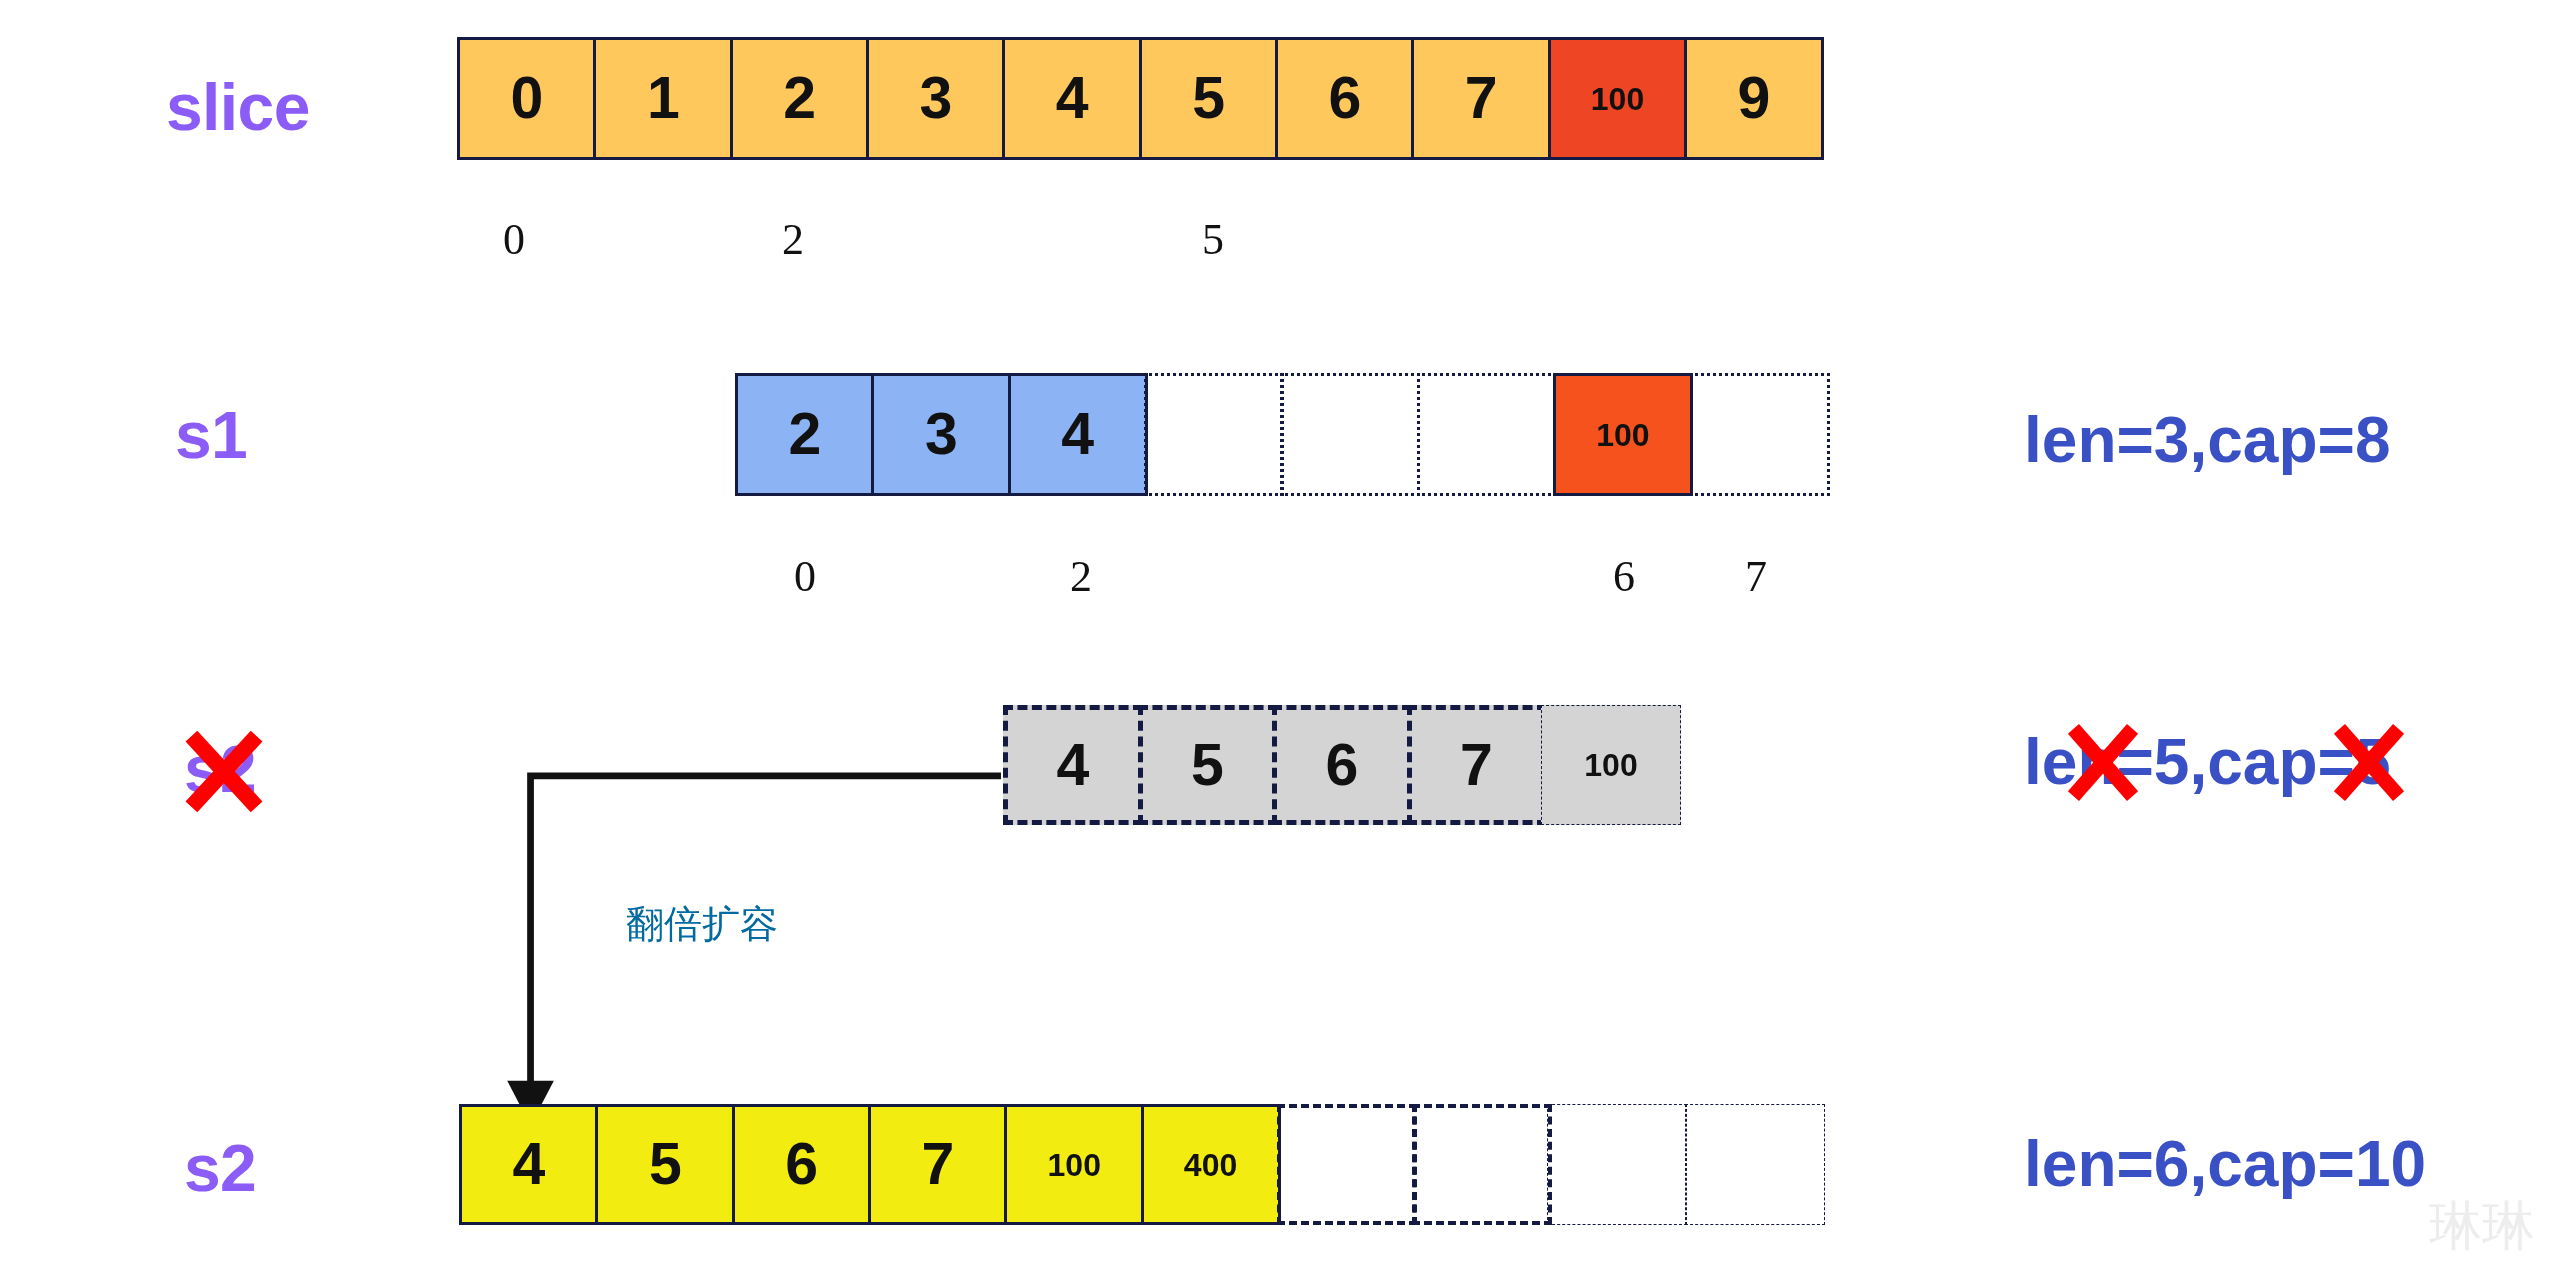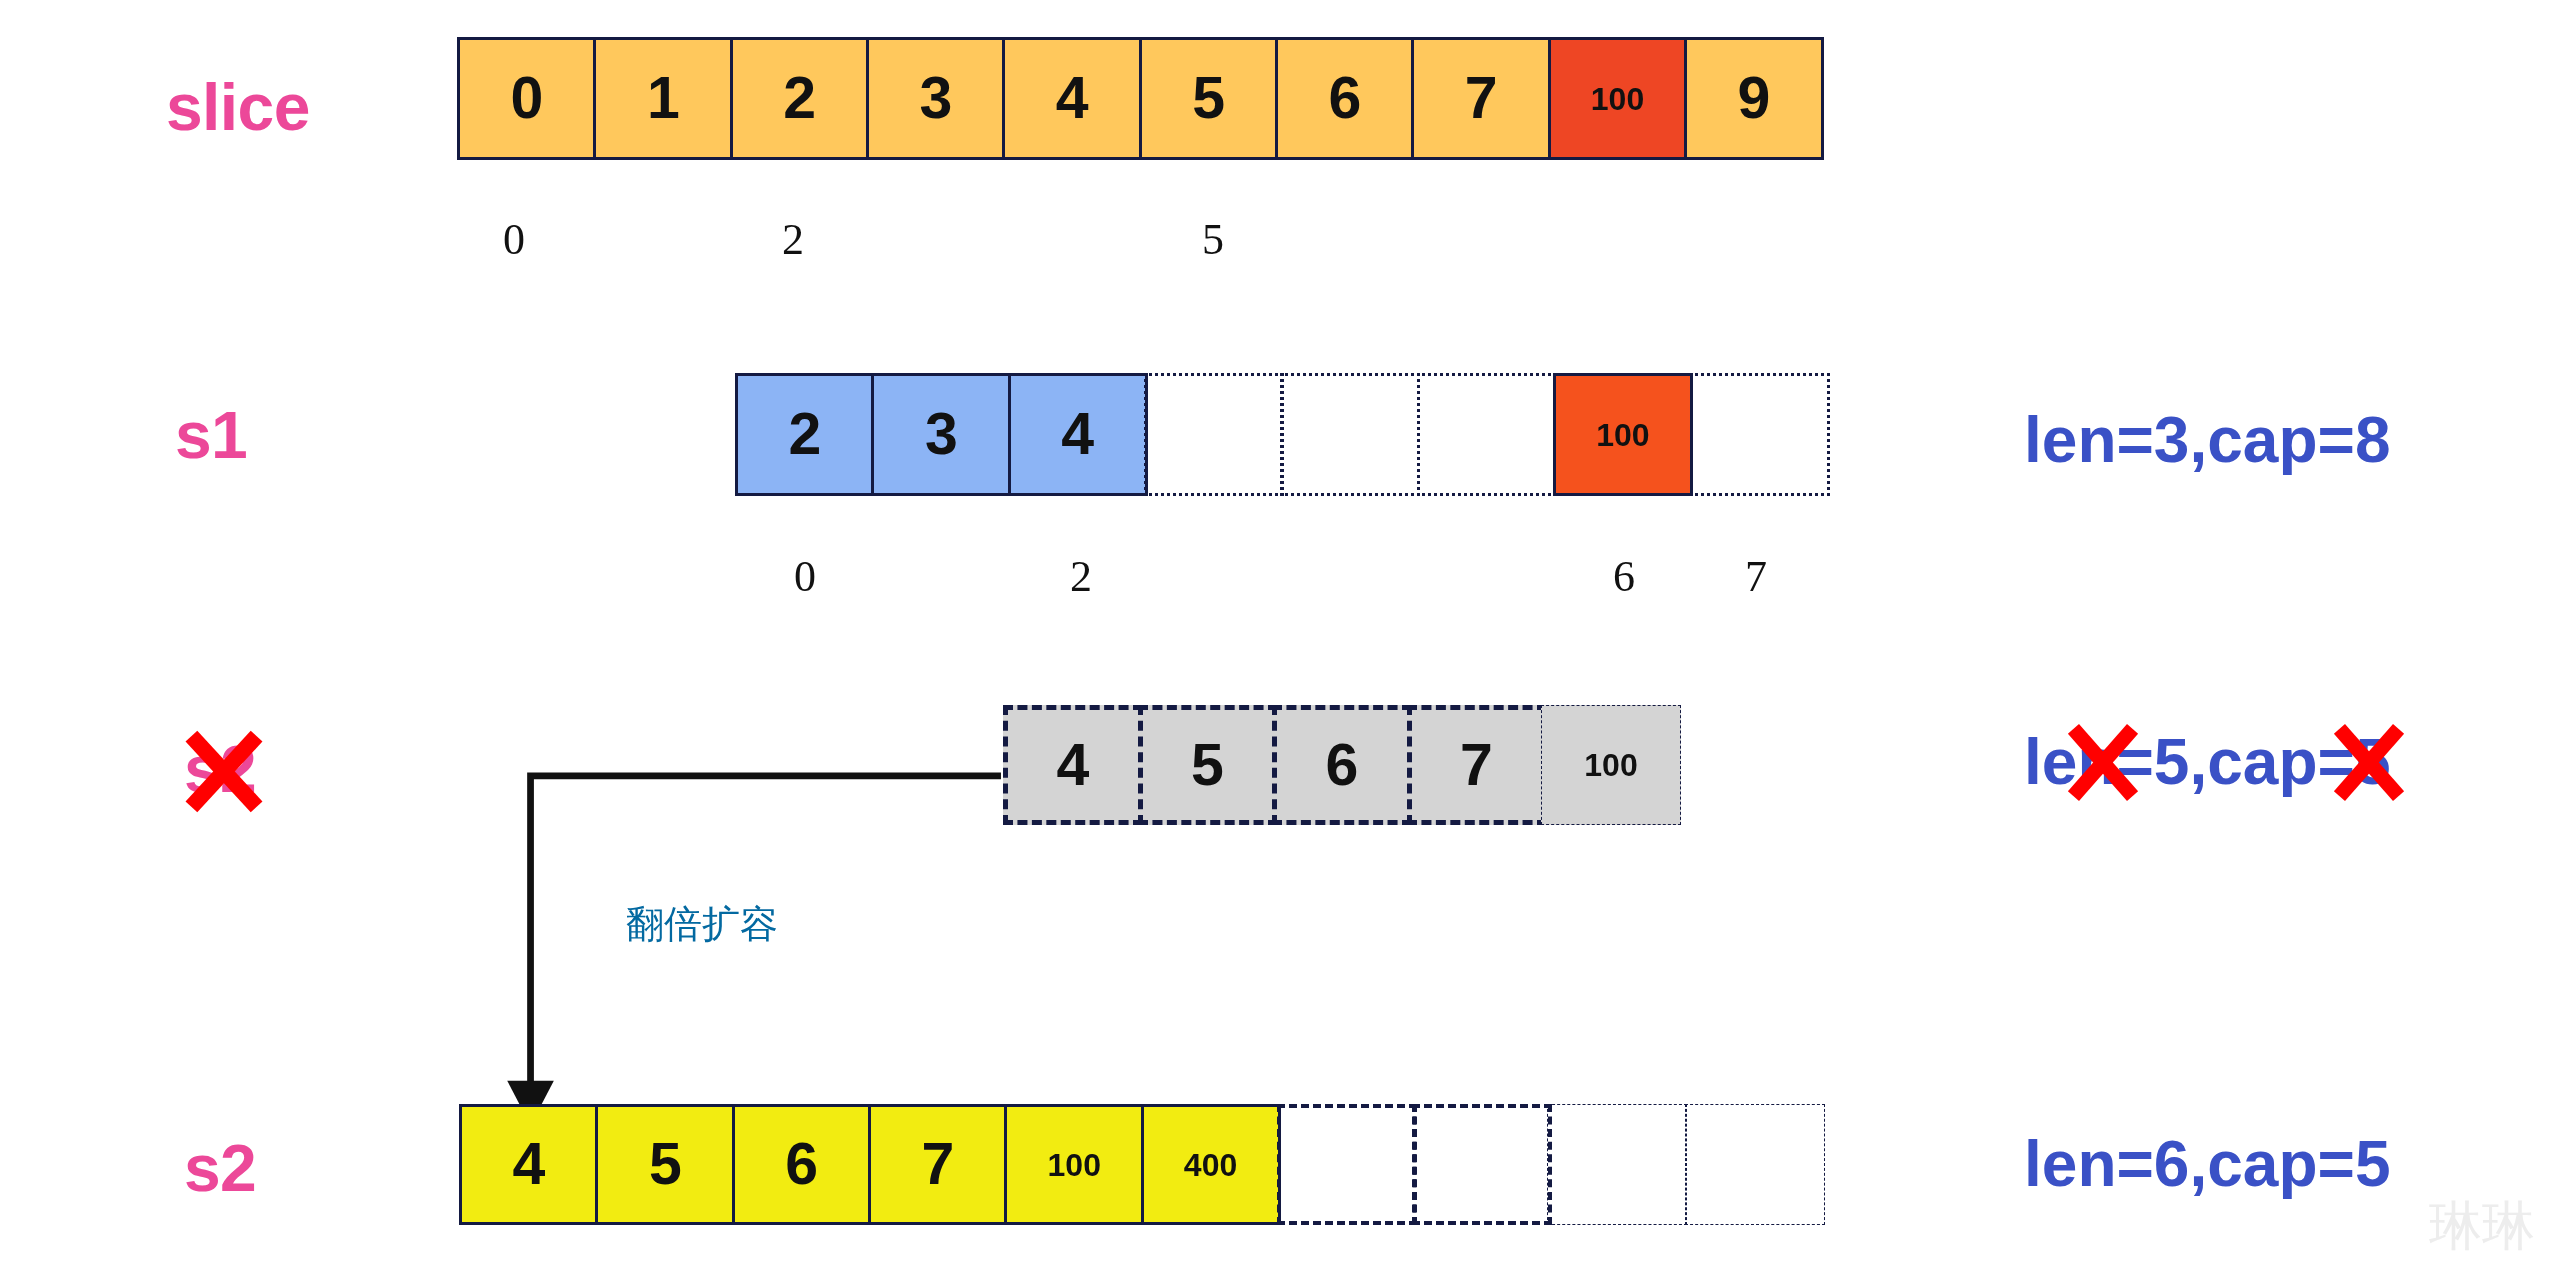--- a/index.html
+++ b/index.html
@@ -12,21 +12,21 @@
     width: 2576px;
     height: 1269px;
     background: #ffffff;
     overflow: hidden;
     font-family: "Liberation Sans", sans-serif;
   }
 
   
   .row-label {
     position: absolute;
-    color: #ec4899;
+    color: #8b5cf6;
     font-weight: bold;
     font-size: 66px;
     letter-spacing: -0.6px;
     line-height: 1;
     white-space: nowrap;
   }
 
   
   .lencap {
     position: absolute;
@@ -242,18 +242,18 @@
       <div class="cell solid-yellow v-big" style="width: 140px; height: 121px;">6</div>
       <div class="cell solid-yellow v-big" style="width: 140px; height: 121px;">7</div>
       <div class="cell solid-yellow v-small" style="width: 140px; height: 121px;">100</div>
       <div class="cell solid-yellow v-small" style="width: 140px; height: 121px;">400</div>
       <div class="cell dashed-empty v-big" style="width: 140px; height: 121px;"></div>
       <div class="cell dashed-empty v-big" style="width: 140px; height: 121px;"></div>
       <div class="cell dashed-empty-thin v-big" style="width: 140px; height: 121px;"></div>
       <div class="cell dashed-empty-thin v-big" style="width: 140px; height: 121px;"></div>
     </div>
 
-  <div class="lencap" style="left:2024px; top:1132px;">len=6,cap=5</div>
+  <div class="lencap" style="left:2024px; top:1132px;">len=6,cap=10</div>
 
   <div class="watermark" style="left:2429px; top:1199px;">琳琳</div>
 
 </div>
 
 
 </body></html>

